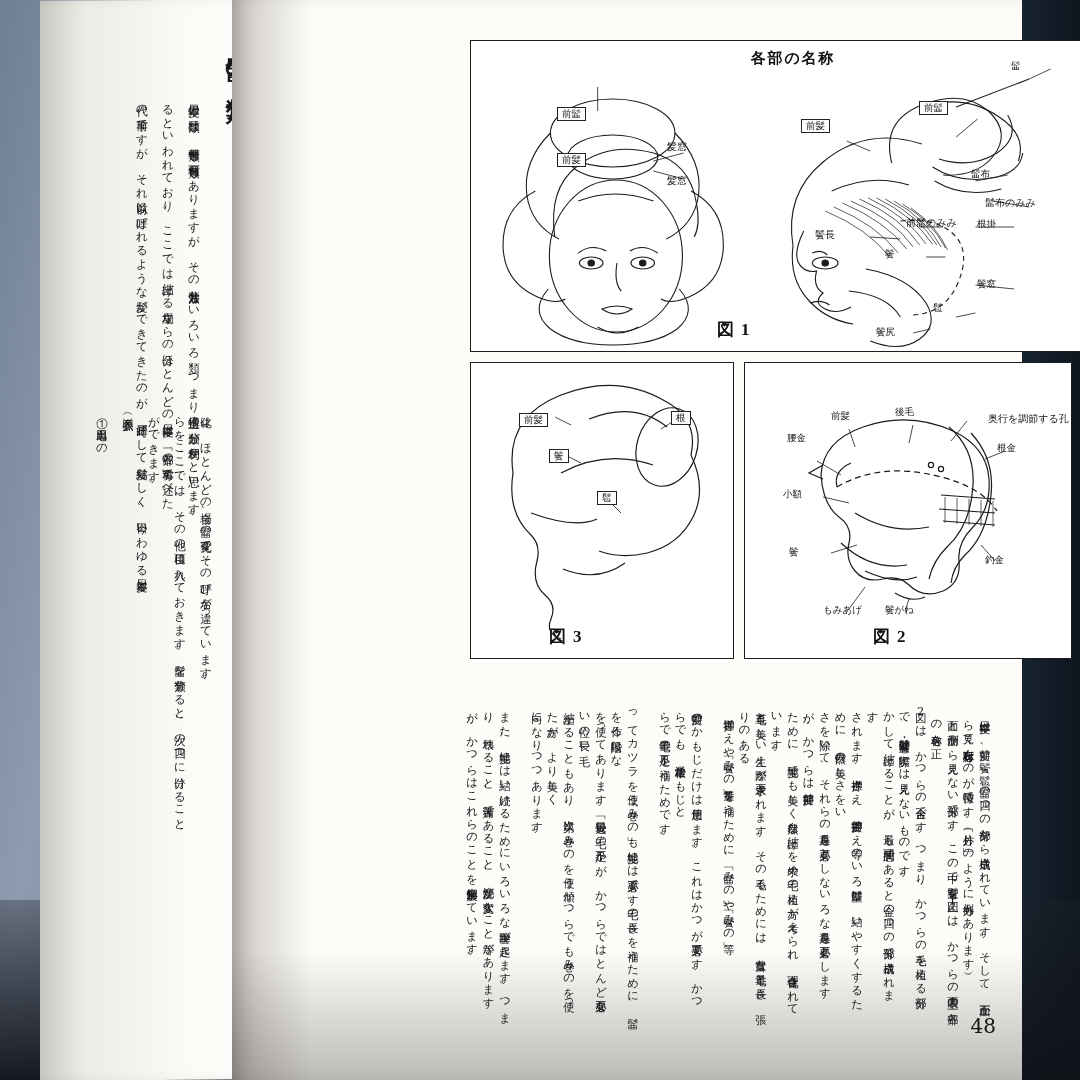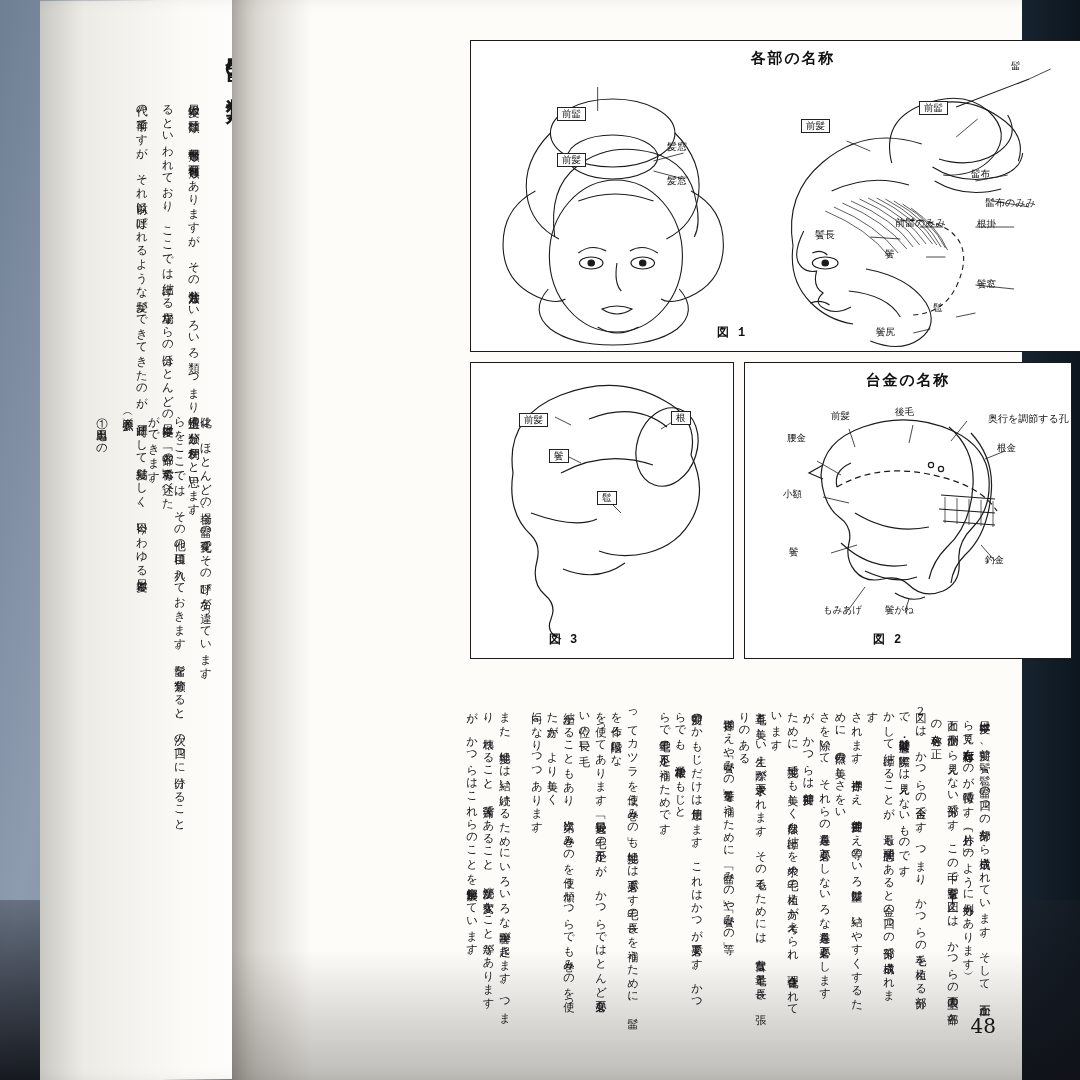--- a/index.html
+++ b/index.html
@@ -93,22 +93,22 @@
   #fig1box{left:238px;top:40px;width:600px;height:310px;padding-left:44px;}
   #fig3box{left:238px;top:362px;width:262px;height:295px;}
   #fig2box{left:512px;top:362px;width:326px;height:295px;}
 
   .figtitle{
     position:absolute;left:0;right:0;top:8px;text-align:center;
     font-size:15px;font-weight:700;letter-spacing:.12em;
     font-family:"DejaVu Serif","Liberation Serif",serif;color:#111;
   }
   .fignum{
-    position:absolute;font-size:12px;font-weight:700;letter-spacing:.08em;
-    font-family:Liberation Mono, monospace;color:#111;
+    position:absolute;font-size:17px;font-weight:700;letter-spacing:.08em;
+    font-family:Liberation Serif, serif;color:#111;
   }
   .lbl{
     position:absolute;font-size:9.5px;color:#111;
     font-family:"DejaVu Serif","Liberation Serif",serif;
     white-space:nowrap;line-height:1.1;
   }
   .lbl.boxed{border:1px solid #222;padding:1px 4px;background:#fff;}
   .lbl.small{font-size:10px;}
 
   svg.art{position:absolute;left:0;top:0;width:100%;height:100%;overflow:visible;}
@@ -262,21 +262,21 @@
       <div class="lbl boxed" style="left:86px;top:112px;">前髪</div>
       <div class="lbl small" style="left:196px;top:100px;">髪窓</div>
       <div class="lbl small" style="left:196px;top:134px;">髪窓</div>
 
       <div class="lbl" style="left:540px;top:20px;">髷</div>
       <div class="lbl boxed" style="left:448px;top:60px;">前髷</div>
       <div class="lbl boxed" style="left:330px;top:78px;">前髪</div>
       <div class="lbl" style="left:500px;top:128px;">髷布</div>
       <div class="lbl small" style="left:514px;top:156px;">髷布のみみ</div>
       <div class="lbl" style="left:506px;top:178px;">根掛</div>
-      <div class="lbl small" style="left:424px;top:176px;">前髷のみみ</div>
+      <div class="lbl small" style="left:435px;top:176px;">前髷のみみ</div>
       <div class="lbl small" style="left:344px;top:188px;">鬢長</div>
       <div class="lbl" style="left:414px;top:208px;">鬢</div>
       <div class="lbl" style="left:506px;top:238px;">鬢窓</div>
       <div class="lbl" style="left:462px;top:262px;">髱</div>
       <div class="lbl" style="left:405px;top:286px;text-align:right;">鬢尻</div>
 
       <div class="fignum" style="left:246px;bottom:10px;">図 1</div>
     </div>
 
     <div class="figbox" id="fig3box">
@@ -299,21 +299,20 @@
         </g>
       </svg>
       <div class="lbl boxed" style="left:48px;top:50px;">前髪</div>
       <div class="lbl boxed" style="left:200px;top:48px;">根</div>
       <div class="lbl boxed" style="left:78px;top:86px;">鬢</div>
       <div class="lbl boxed" style="left:126px;top:128px;">髱</div>
       <div class="fignum" style="left:78px;bottom:10px;">図 3</div>
     </div>
 
     <div class="figbox" id="fig2box">
-      <div class="figtitle">台金の名称</div>
 
       <svg class="art" viewBox="0 0 326 295" preserveAspectRatio="none">
         <g fill="none" stroke="#1b1b1b" stroke-width="1.2">
 
           <path d="M76 112 q2 -34 42 -48 q46 -16 90 4 q34 16 36 48 q2 30 -16 48 q-16 16 -14 34 q2 22 -16 30 q-20 8 -34 -6 q-10 -10 -26 -6 q-18 4 -28 -8 q-10 -12 -6 -28 q4 -16 -10 -26 q-16 -12 -18 -42z"></path>
 
           <path d="M92 124 q44 -26 104 -10 q40 10 56 34" stroke-dasharray="6 4"></path>
           <path d="M92 124 q-4 -16 14 -24"></path>
 
           <path d="M78 116 l-14 -6 l14 -8"></path>

